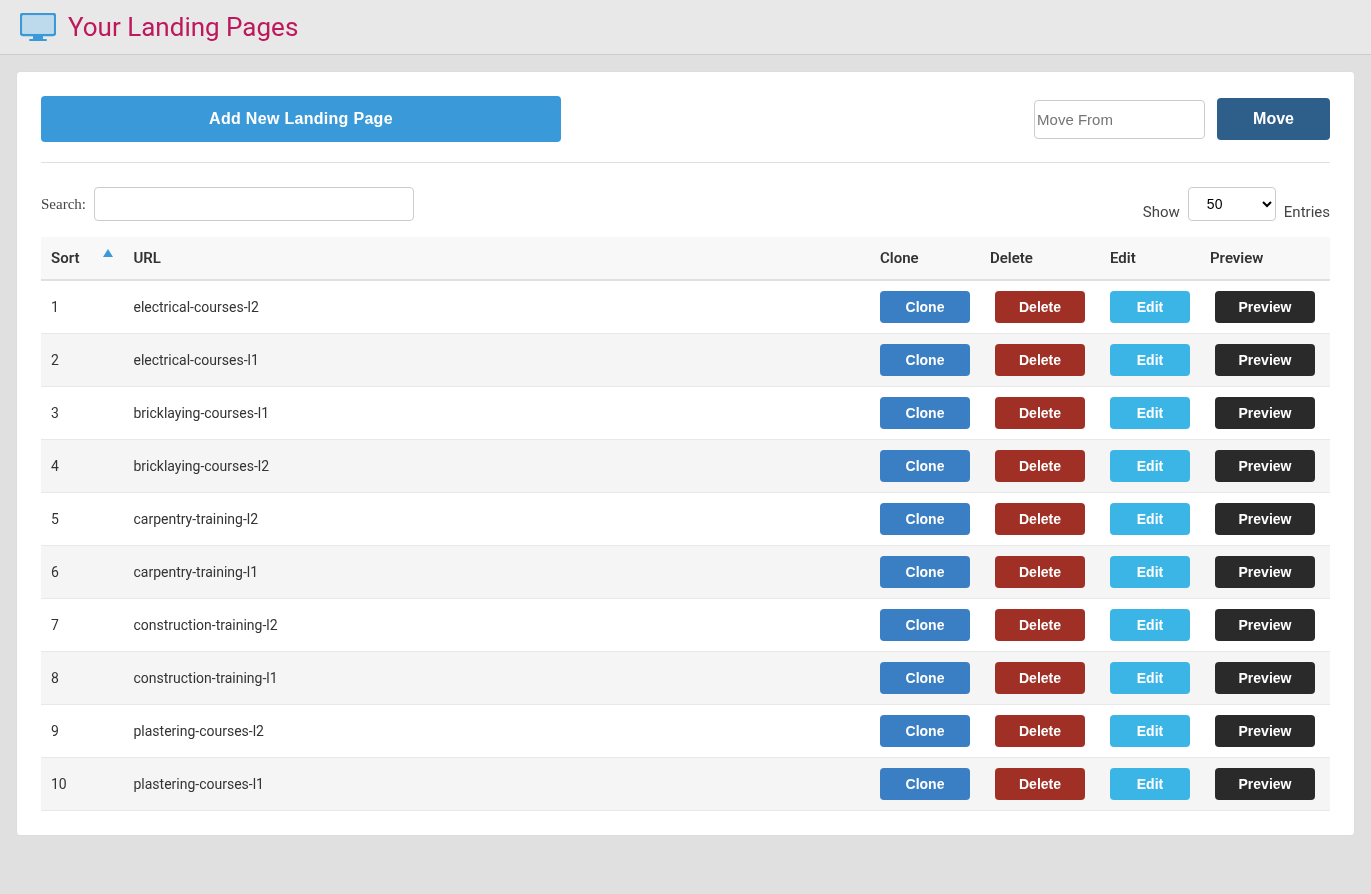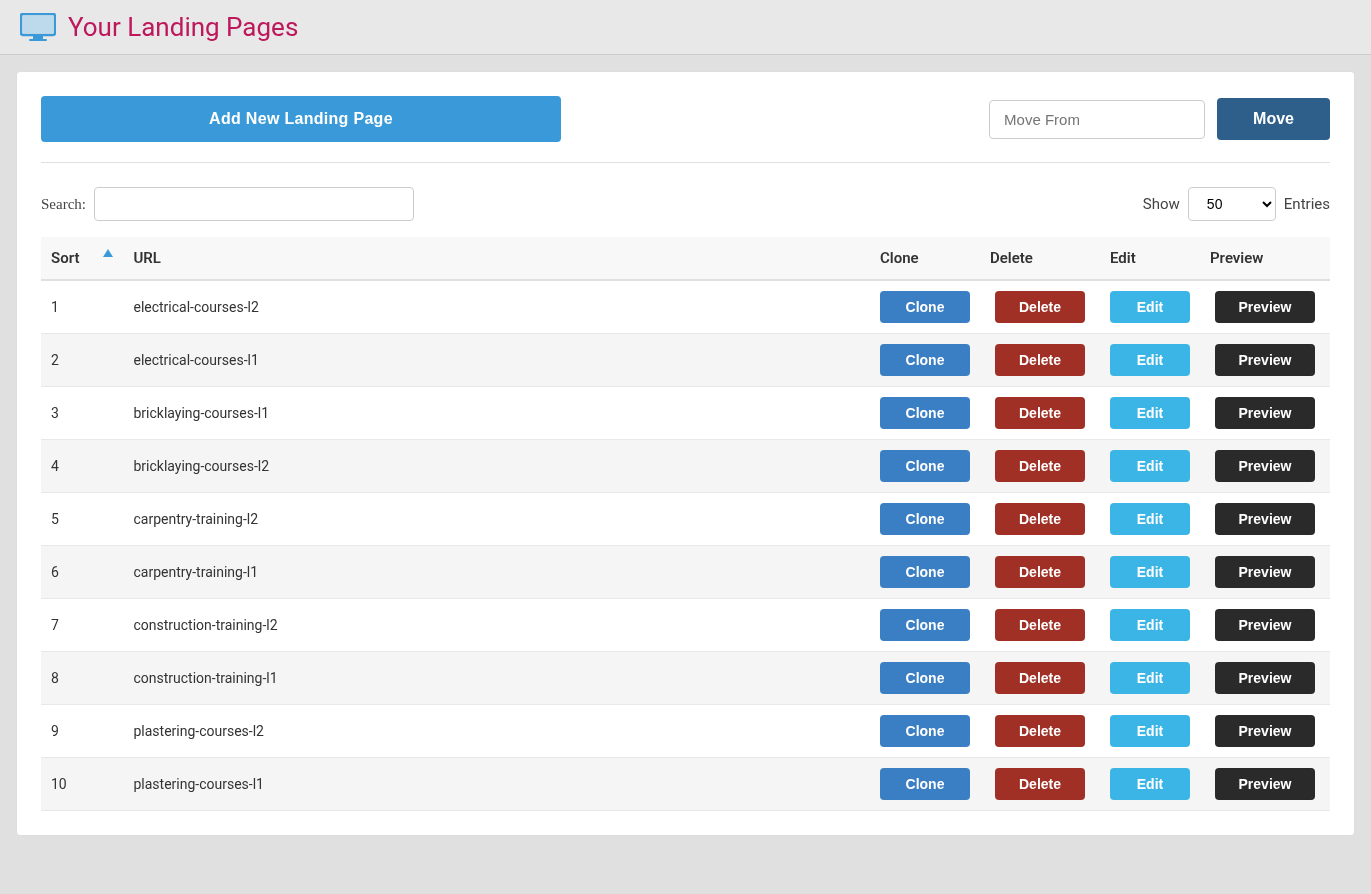--- a/index.html
+++ b/index.html
@@ -63,24 +63,24 @@
     .move-group {
       display: flex;
       align-items: center;
       gap: 12px;
       margin-left: auto;
     }
 
     .move-input {
       border: 1px solid #ccc;
       border-radius: 4px;
-      padding: 10px 14px;
+      padding: 10px 2px;
       font-size: 15px;
       color: #999;
-      width: 216px;
+      width: 171px;
     }
 
     .move-btn {
       background: #2e5f8a;
       color: #fff;
       border: none;
       padding: 12px 36px;
       font-size: 16px;
       font-weight: 700;
       border-radius: 4px;
@@ -105,21 +105,21 @@
     .search-input {
       border: 1px solid #ccc;
       border-radius: 4px;
       padding: 8px 12px;
       font-size: 14px;
       width: 320px;
     }
 
     .show-group {
       display: flex;
-      align-items: center;
+      align-items: flex-end;
       gap: 8px;
       font-size: 15px;
       color: #444;
     }
 
     .show-select {
       border: 1px solid #ccc;
       border-radius: 4px;
       padding: 7px 28px 7px 14px;
       font-size: 14px;

